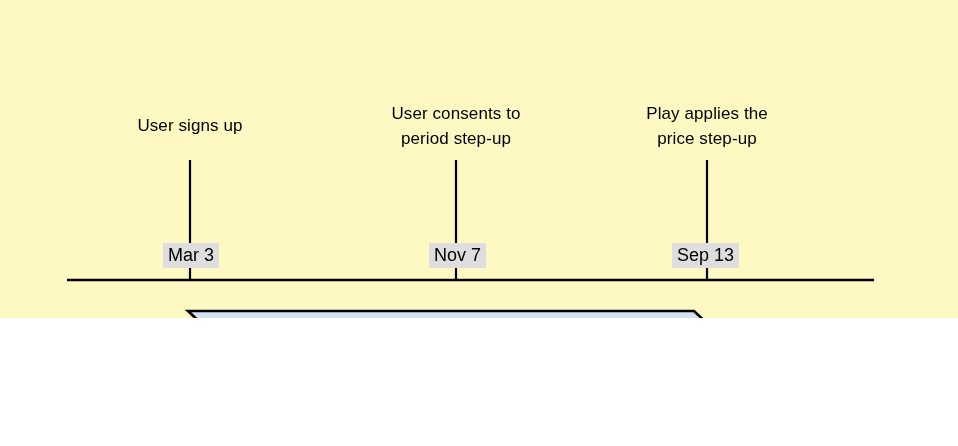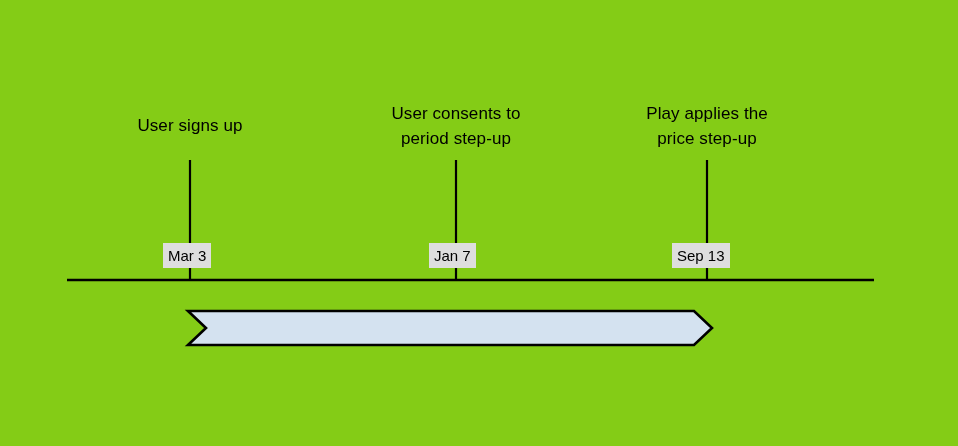--- a/index.html
+++ b/index.html
@@ -7,22 +7,22 @@
     margin: 0;
     padding: 0;
     background: #ffffff;
   }
   body {
     font-family: "Liberation Sans", sans-serif;
   }
   #diagram-canvas {
     position: relative;
     width: 958px;
-    height: 446px;
-    background: #84cc16;
+    height: 318px;
+    background: #fef9c3;
     overflow: hidden;
   }
   #timeline-svg {
     position: absolute;
     left: 0;
     top: 0;
     width: 958px;
     height: 446px;
     display: block;
   }
@@ -46,21 +46,21 @@
     text-align: center;
     font-size: 17px;
     line-height: 25px;
     color: #000000;
     white-space: pre-line;
     letter-spacing: 0.1px;
     user-select: none;
   }
   .date-chip {
     position: absolute;
-    font-size: 15px;
+    font-size: 18px;
     line-height: 25px;
     color: #000000;
     background: #dedede;
     padding: 0 5px;
     white-space: nowrap;
     user-select: none;
   }
   .banner-caption {
     position: absolute;
     font-size: 17px;
@@ -90,18 +90,18 @@
   <div class="evt-caption" id="caption-0" style="left:40px; top:113px; width:300px;">User signs up</div>
 
   <div class="evt-caption" id="caption-1" style="left:306px; top:101px; width:300px;">User consents to
 period step-up</div>
 
   <div class="evt-caption" id="caption-2" style="left:557px; top:101px; width:300px;">Play applies the
 price step-up</div>
 
   <div class="date-chip" id="chip-0" style="left:163px; top:243px;">Mar 3</div>
 
-  <div class="date-chip" id="chip-1" style="left:429px; top:243px;">Jan 7</div>
+  <div class="date-chip" id="chip-1" style="left:429px; top:243px;">Nov 7</div>
 
   <div class="date-chip" id="chip-2" style="left:672px; top:243px;">Sep 13</div>
 
 
 </div>
 
 </body></html>

